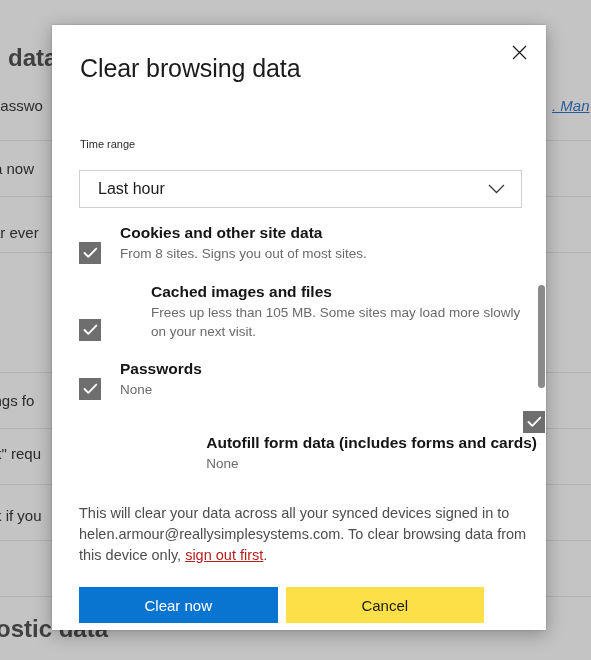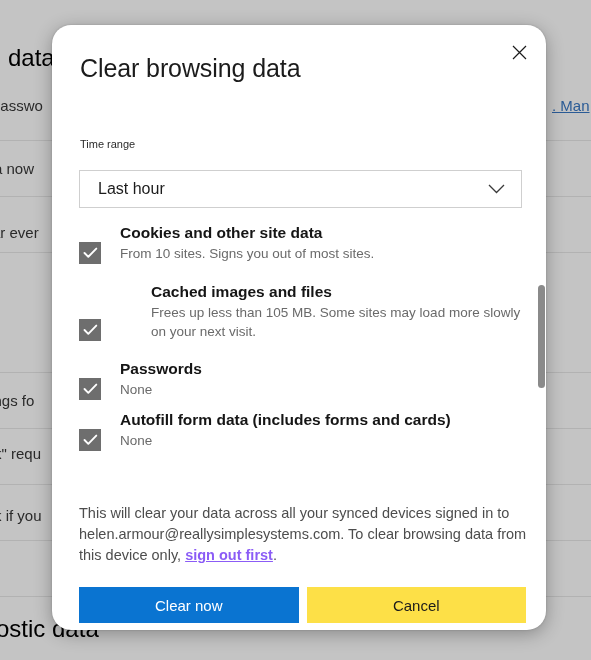--- a/index.html
+++ b/index.html
@@ -34,39 +34,38 @@
   }
   .bg-text {
     position: absolute;
     color: #2a2a2a;
     font-size: 15px;
     white-space: nowrap;
     line-height: 1;
   }
   .bg-text.heading {
     font-size: 24px;
-    font-weight: 400;
-    color: #000000;
+    font-weight: 700;
+    color: #404040;
   }
   .bg-link {
     color: #2a5b96;
     text-decoration: underline;
   }
 
   
   .dialog {
     position: absolute;
     left: 52px;
     top: 25px;
     width: 494px;
     height: 605px;
     background: #ffffff;
     box-shadow: 0 4px 18px rgba(0,0,0,0.30), 0 0 2px rgba(0,0,0,0.20);
     box-sizing: border-box;
-    border-radius: 19px;
   }
 
   .close-btn {
     position: absolute;
     right: 8px;
     top: 8px;
     width: 38px;
     height: 38px;
     display: flex;
     align-items: center;
@@ -196,31 +195,30 @@
   .sync-note {
     position: absolute;
     left: 27px;
     top: 478px;
     width: 448px;
     font-size: 14.5px;
     color: #4d4d4d;
     line-height: 1.46;
   }
   .sync-link {
-    color: #8b5cf6;
+    color: #b91c1c;
     text-decoration: underline;
     cursor: pointer;
-    font-weight: bold;
   }
 
   .btn-row {
     position: absolute;
     left: 27px;
     top: 562px;
-    width: 447px;
+    width: 405px;
     display: flex;
     gap: 8px;
   }
   .btn {
     height: 36px;
     flex: 1;
     border: none;
     font-size: 15px;
     font-family: "Liberation Sans", sans-serif;
     cursor: pointer;
@@ -249,21 +247,21 @@
         <div class="bg-divider" style="top: 252px;"></div>
         <div class="bg-divider" style="top: 372px;"></div>
         <div class="bg-divider" style="top: 428px;"></div>
         <div class="bg-divider" style="top: 484px;"></div>
         <div class="bg-divider" style="top: 540px;"></div>
         <div class="bg-divider" style="top: 596px;"></div>
       </div>
     <div id="bg-fragments">
         <div class="bg-text heading" style="left: 8px; top: 46px;">data</div>
         <div class="bg-text" style="left: -8px; top: 98px;">passwo</div>
-        <div class="bg-text bg-link" style="left: 552px; top: 98px;">. Man</div>
+        <div class="bg-text bg-link" style="left: 552px; top: 98px; font-style: italic;">. Man</div>
         <div class="bg-text" style="left: -6px; top: 161px;">a now</div>
         <div class="bg-text" style="left: -8px; top: 225px;">ar ever</div>
         <div class="bg-text" style="left: -14px; top: 393px;">tings fo</div>
         <div class="bg-text" style="left: -6px; top: 446px;">k" requ</div>
         <div class="bg-text" style="left: -6px; top: 508px;">k if you</div>
         <div class="bg-text heading" style="left: -4px; top: 617px;">ostic data</div>
       </div>
   </div>
 
   <div class="dialog">
@@ -290,21 +288,21 @@
     <div class="options-area">
       <div id="options-host">
           <div class="option-row">
             <div class="checkbox">
               <svg width="15" height="12" viewBox="0 0 15 12" aria-hidden="true">
                 <path d="M1.5 6 L5.3 9.8 L13.3 1.6" stroke="#ffffff" stroke-width="1.9" fill="none" stroke-linecap="round" stroke-linejoin="round"></path>
               </svg>
             </div>
             <div class="option-texts">
               <div class="option-title">Cookies and other site data</div>
-              <div class="option-desc">From 10 sites. Signs you out of most sites.</div>
+              <div class="option-desc">From 8 sites. Signs you out of most sites.</div>
             </div>
           </div>
           <div class="option-row" style="margin-top: 18px; gap: 31px;">
             <div class="checkbox">
               <svg width="15" height="12" viewBox="0 0 15 12" aria-hidden="true">
                 <path d="M1.5 6 L5.3 9.8 L13.3 1.6" stroke="#ffffff" stroke-width="1.9" fill="none" stroke-linecap="round" stroke-linejoin="round"></path>
               </svg>
             </div>
             <div class="option-texts">
               <div class="option-title">Cached images and files</div>
@@ -315,21 +313,21 @@
             <div class="checkbox">
               <svg width="15" height="12" viewBox="0 0 15 12" aria-hidden="true">
                 <path d="M1.5 6 L5.3 9.8 L13.3 1.6" stroke="#ffffff" stroke-width="1.9" fill="none" stroke-linecap="round" stroke-linejoin="round"></path>
               </svg>
             </div>
             <div class="option-texts">
               <div class="option-title">Passwords</div>
               <div class="option-desc">None</div>
             </div>
           </div>
-          <div class="option-row" style="margin-top: 10px;">
+          <div class="option-row" style="margin-top: 10px; flex-direction: column;">
             <div class="checkbox">
               <svg width="15" height="12" viewBox="0 0 15 12" aria-hidden="true">
                 <path d="M1.5 6 L5.3 9.8 L13.3 1.6" stroke="#ffffff" stroke-width="1.9" fill="none" stroke-linecap="round" stroke-linejoin="round"></path>
               </svg>
             </div>
             <div class="option-texts">
               <div class="option-title">Autofill form data (includes forms and cards)</div>
               <div class="option-desc">None</div>
             </div>
           </div>

